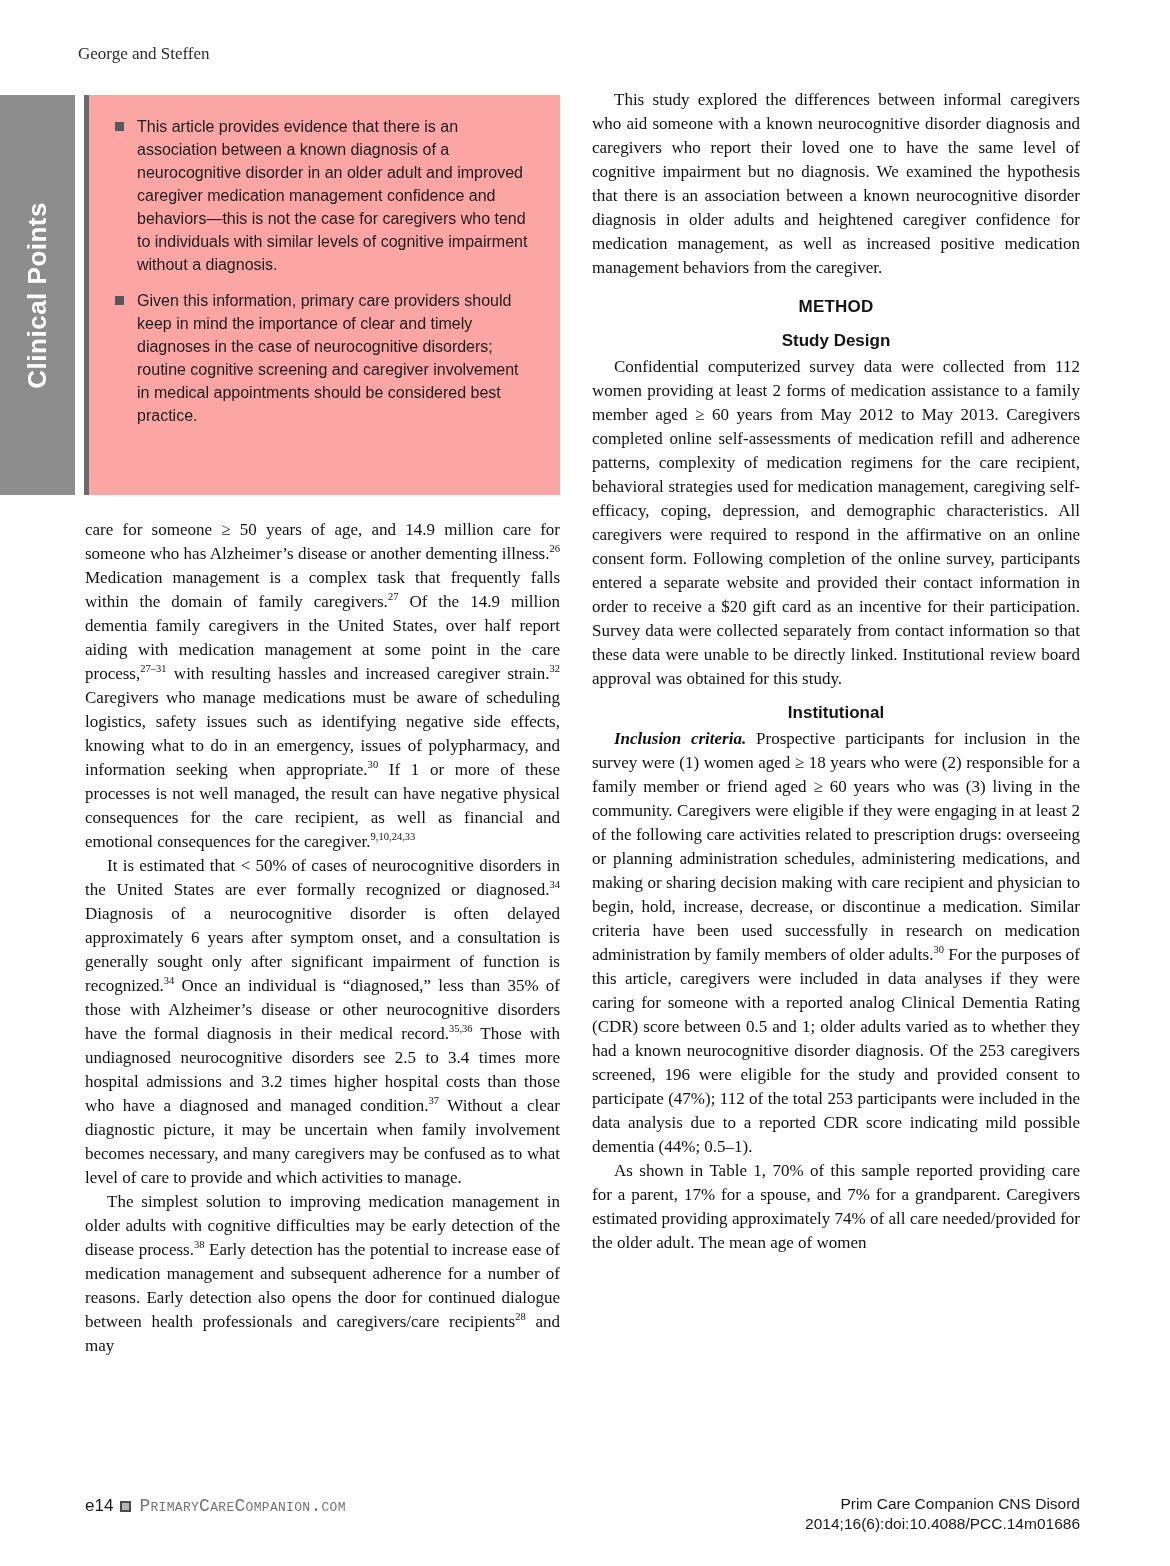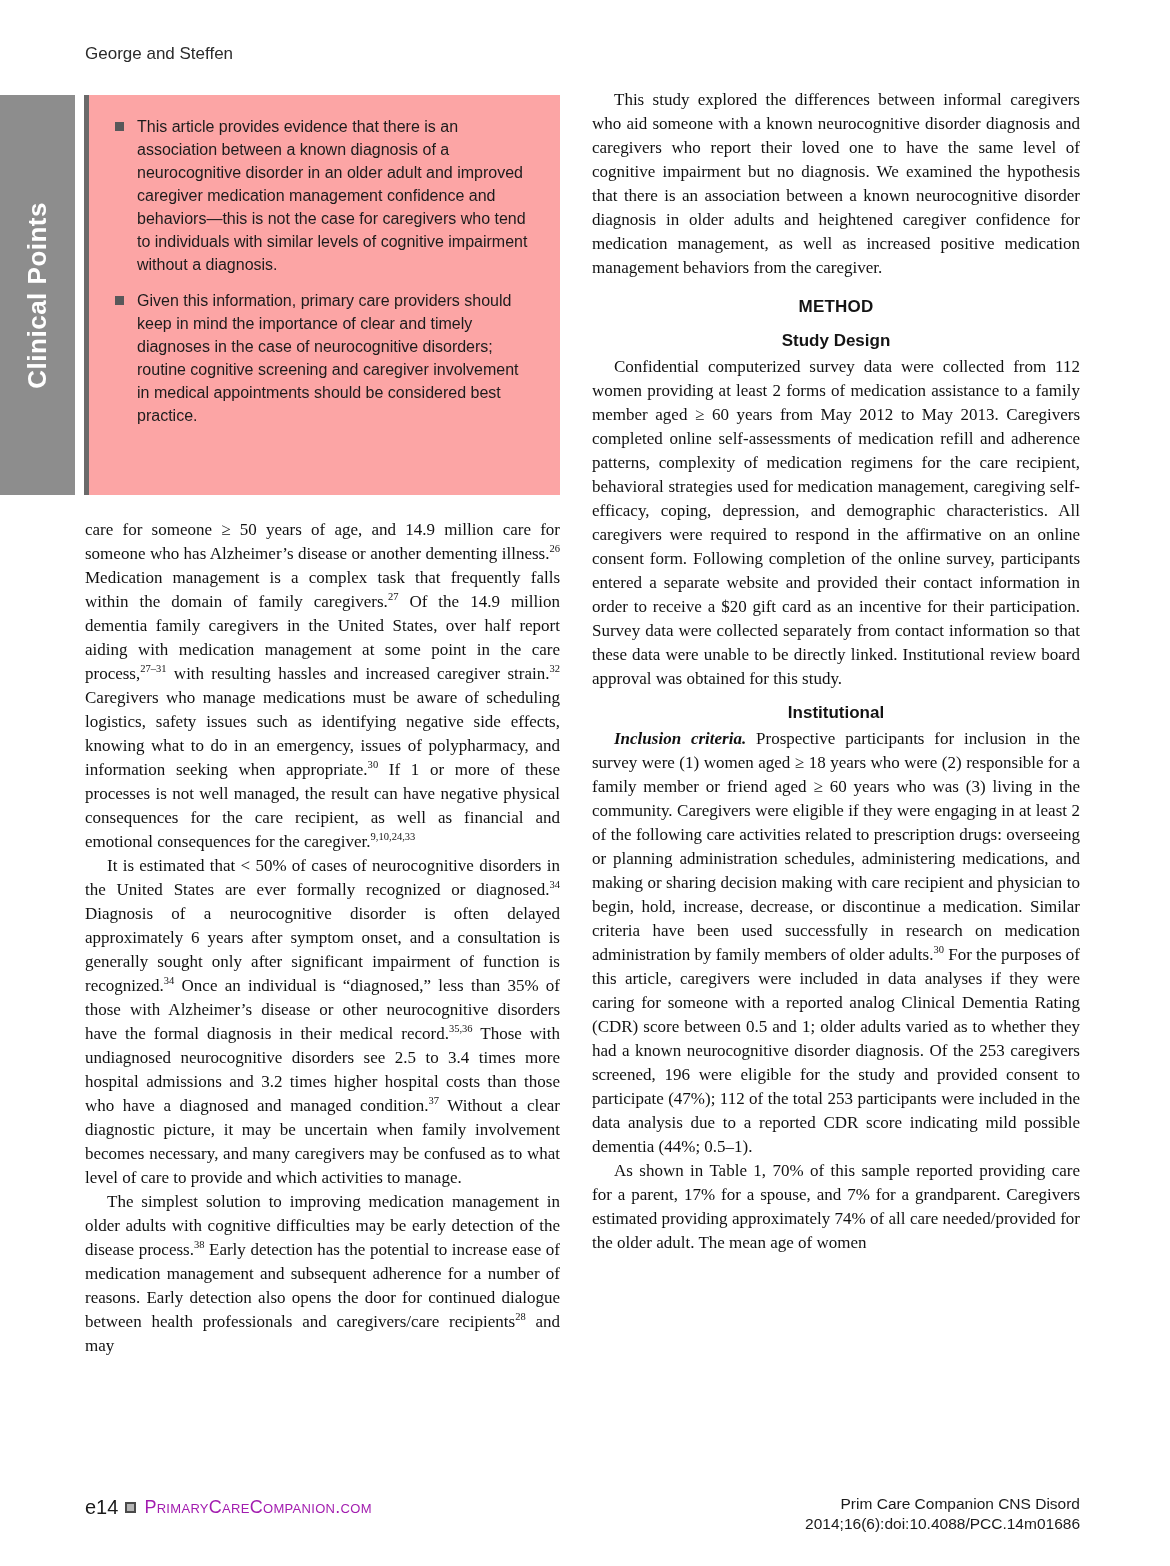--- a/index.html
+++ b/index.html
@@ -6,22 +6,22 @@
   html, body { background: #ffffff; }
   body {
     width: 1170px; height: 1566px;
     position: relative;
     font-family: "Liberation Serif", serif;
     color: #111111;
   }
 
   
   .running-head {
-    position: absolute; left: 85px; top: 44px;
-    font-family: Liberation Sans, sans-serif;
+    position: absolute; left: 78px; top: 44px;
+    font-family: Liberation Serif, serif;
     font-size: 17px; color: #2b2b2b;
   }
 
   
   .cp-wrap {
     position: absolute; left: 0; top: 95px;
     width: 560px; height: 400px;
     display: flex;
   }
   .cp-sidebar {
@@ -72,31 +72,31 @@
     margin: 10px 0 2px 0; color: #141414;
   }
 
   
   .footer-left {
     position: absolute; left: 85px; top: 1496px;
     display: flex; align-items: center;
   }
   .footer-pagenum {
     font-family: "Liberation Sans", sans-serif;
-    font-size: 20px; color: #1a1a1a; margin-right: 7px;
+    font-size: 17px; color: #1a1a1a; margin-right: 7px;
   }
   .footer-square {
     width: 11px; height: 11px;
     border: 2px solid #4a4a4a; background: #b5b5b5;
     margin-right: 8px;
   }
   .footer-site {
-    font-family: Liberation Sans, sans-serif;
+    font-family: Liberation Mono, monospace;
     font-variant: small-caps;
-    font-size: 18px; color: #a21caf; letter-spacing: 0.3px;
+    font-size: 18px; color: #737373; letter-spacing: 0.3px;
   }
   .footer-right {
     position: absolute; right: 90px; top: 1494px;
     text-align: right;
     font-family: "Liberation Sans", sans-serif;
     font-size: 15.5px; line-height: 20px; color: #1a1a1a;
   }
 </style>
 </head>
 <body>

